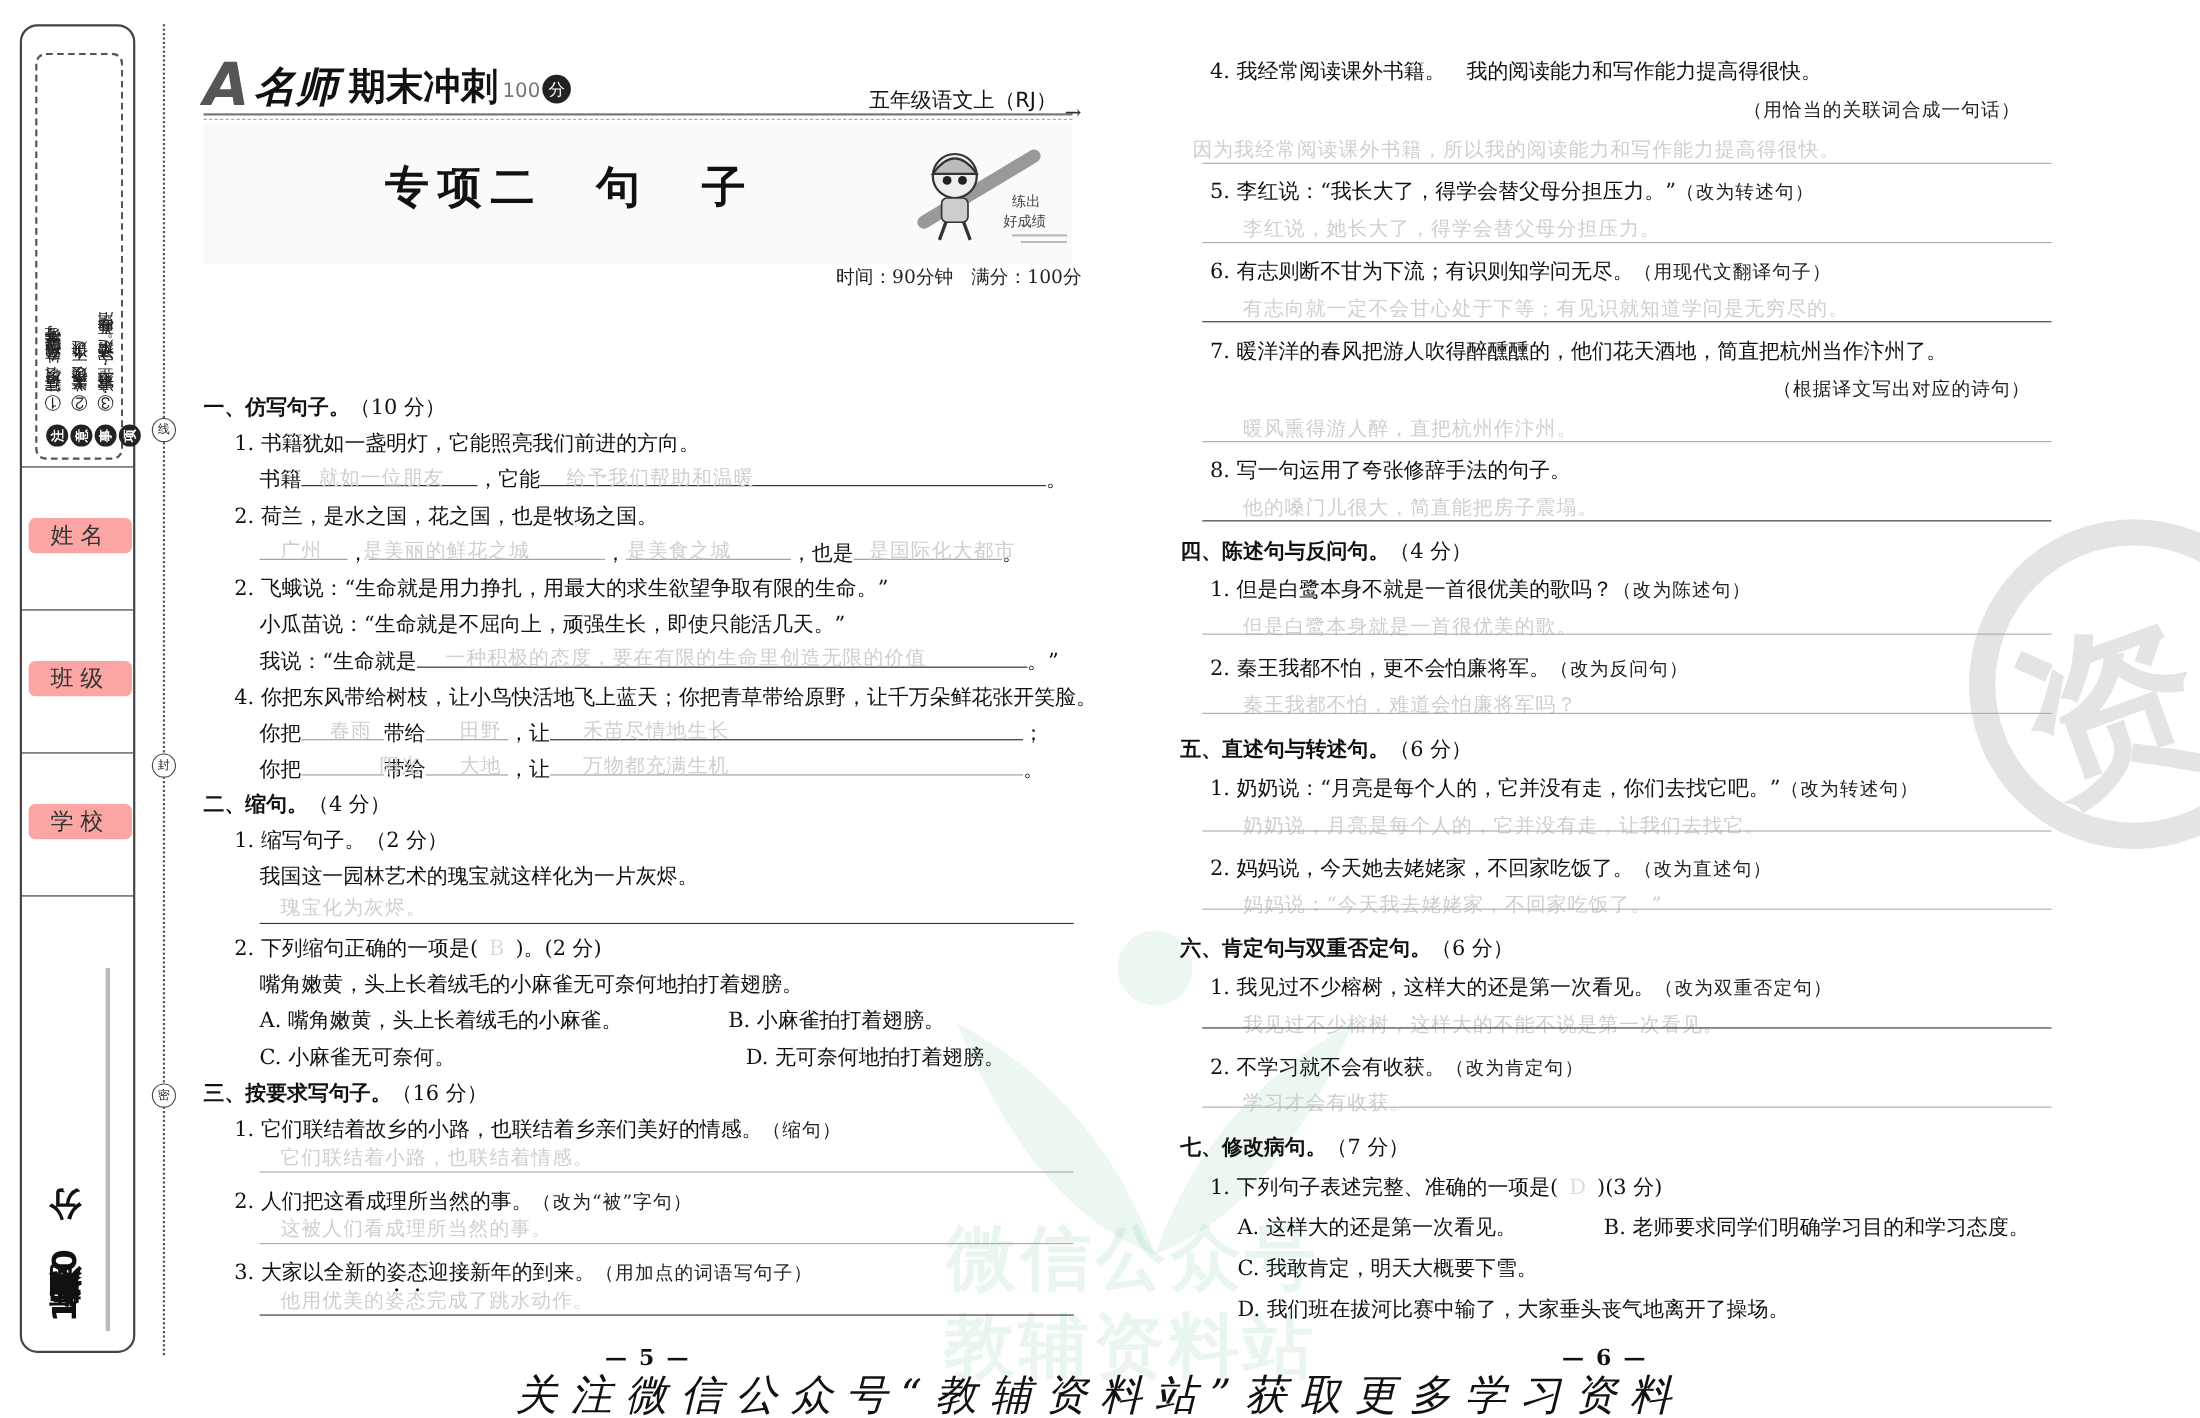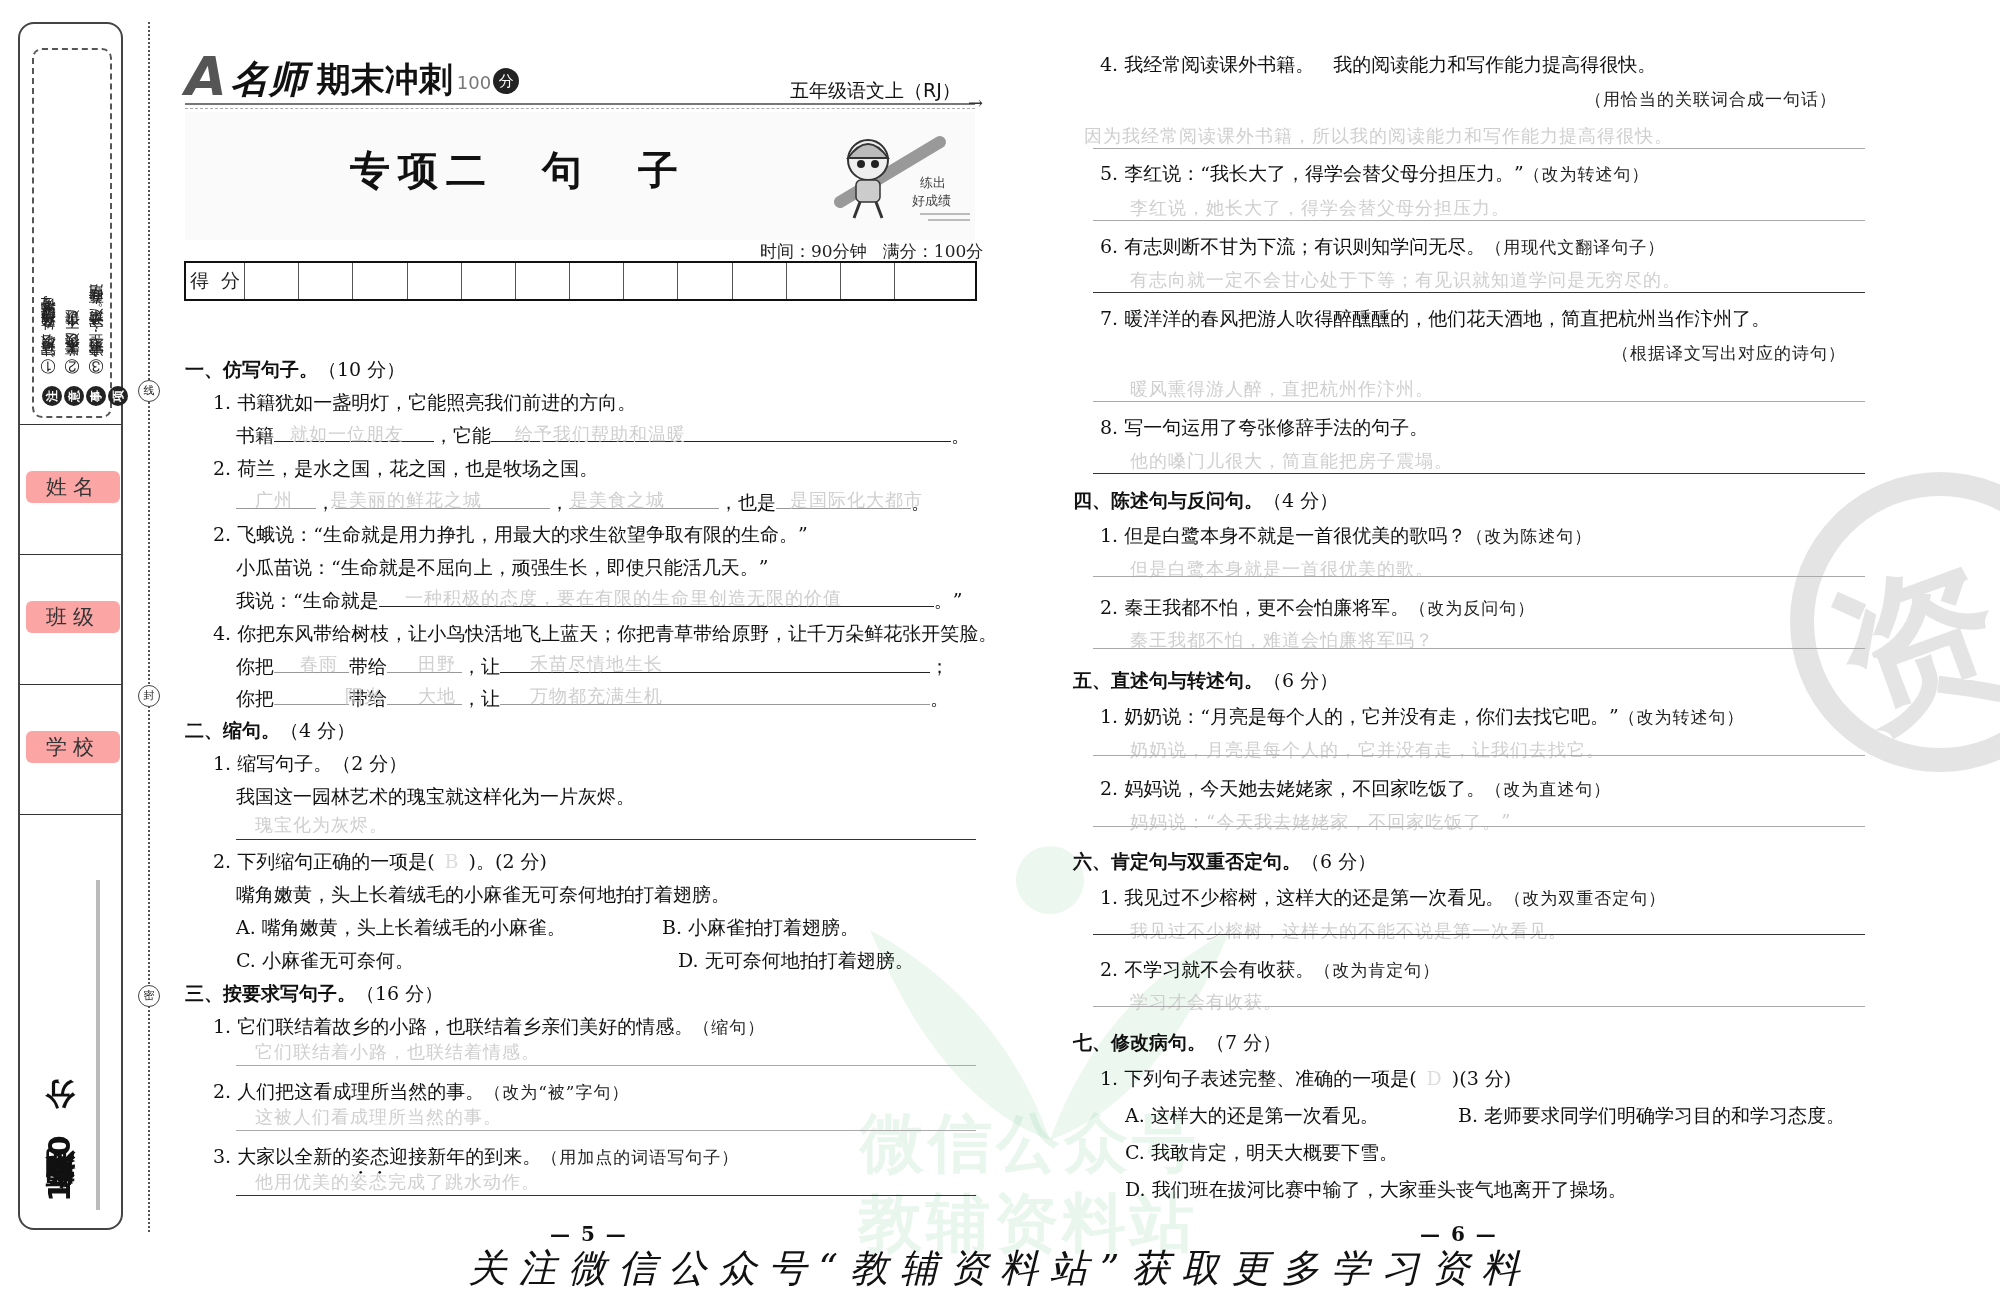--- a/index.html
+++ b/index.html
@@ -172,36 +172,20 @@
   <span class="abs" style="left:92px; top:70px; font-size:13px; color:#444;">好成绩</span>
 </div>
 
 <div class="time-info">
   <span>时间：90分钟</span>&nbsp;&nbsp;
   <span>满分：100分</span>
 </div>
 
 <table class="score">
   <tbody>
-  <tr>
-    <td class="hd">得分</td>
-    <td></td>
-    <td></td>
-    <td></td>
-    <td></td>
-    <td></td>
-    <td></td>
-    <td></td>
-    <td></td>
-    <td></td>
-    <td></td>
-    <td></td>
-    <td></td>
-    <td></td>
-  </tr>
 </tbody>
   </table>
 
 <svg class="wm-green" viewBox="0 0 400 420">
   <circle cx="200" cy="40" r="34" fill="rgba(120,200,150,0.14)"></circle>
   <path d="M20 90 Q90 260 200 300 Q150 160 20 90 Z" fill="rgba(120,200,150,0.14)"></path>
   <path d="M380 90 Q310 260 200 300 Q250 160 380 90 Z" fill="rgba(120,200,150,0.14)"></path>
 </svg>
 <div class="wm-green-text1">微信公众号</div>
 <div class="wm-green-text2">教辅资料站</div>

